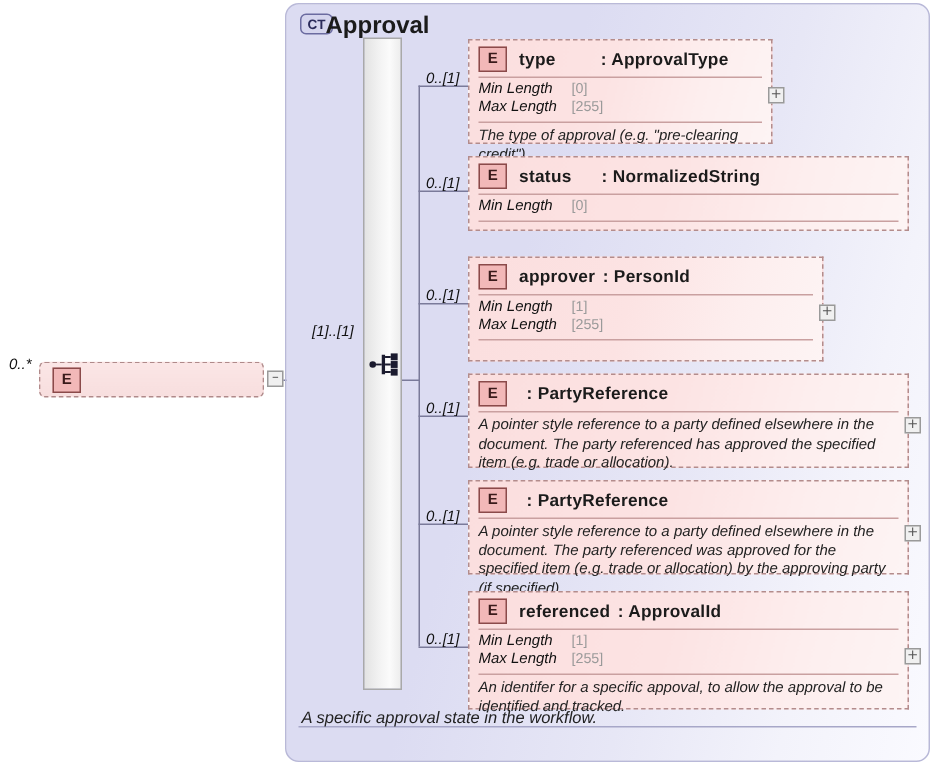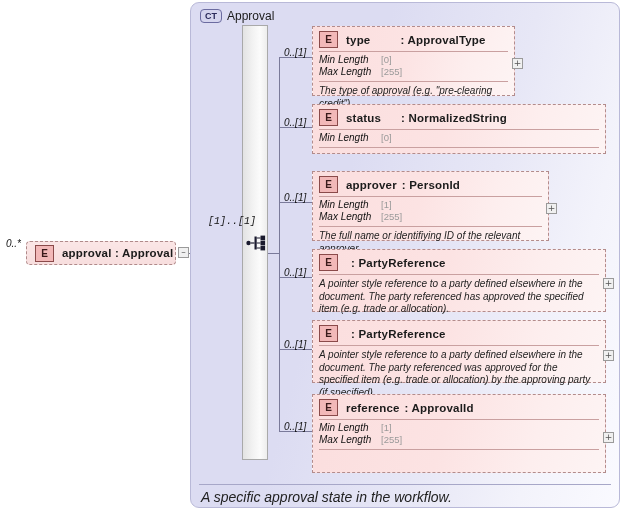--- a/index.html
+++ b/index.html
@@ -73,30 +73,30 @@
     width:22px;height:14px;
     border:1px solid #6b6ba0;
     border-radius:4px;
     background:#d5d5ee;
     color:#2a2a5a;
     font-size:9px;font-weight:bold;
     display:flex;align-items:center;justify-content:center;
     box-sizing:border-box;
   }
   .ct-title{
-    position:absolute;left:36px;top:6px;
-    font-size:12px;font-weight:normal;color:#1b1b1b;
+    position:absolute;left:26px;top:6px;
+    font-size:16px;font-weight:bold;color:#1b1b1b;
   }
   .ct-footer-rule{
     position:absolute;left:8px;right:8px;top:481px;
     border-top:1px solid #a7a7c8;
   }
   .ct-footer-text{
-    position:absolute;left:10px;top:486px;
-    font-style:italic;font-size:14px;color:#222;
+    position:absolute;left:10px;top:470px;
+    font-style:italic;font-size:11px;color:#222;
   }
 
   
   .compositor-bar{
     position:absolute;
     left:242px;top:25px;width:26px;height:435px;
     border:1px solid #a9a9a9;
     background:linear-gradient(to right,#e3e3e3 0%,#f2f2f2 40%,#fbfbfb 70%,#ededed 100%);
     box-sizing:border-box;
   }
@@ -139,35 +139,34 @@
 </style>
 </head>
 <body>
 
 <div id="stage">
 
   <div class="occurs-label" style="left:6px;top:238px;">0..*</div>
 
   <div class="root-card" style="left:26px;top:241px;width:150px;height:24px;">
     <span class="ebadge">E</span>
-    <span class="node-title">approval : Approval</span>
   </div>
   <div class="toggle" style="left:178px;top:247px;">–</div>
 
   <div class="hline" style="left:189px;top:253px;width:53px;"></div>
 
   <div class="ct-panel">
     <div class="ct-badge">CT</div>
     <div class="ct-title">Approval</div>
     <div class="ct-footer-rule"></div>
     <div class="ct-footer-text">A specific approval state in the workflow.</div>
   </div>
 
   <div class="compositor-bar"></div>
-  <div class="card-occurs" style="left:208px;top:216px;font-family:Liberation Mono, monospace;">[1]..[1]</div>
+  <div class="card-occurs" style="left:208px;top:216px;">[1]..[1]</div>
   <div class="seq-icon">
     <svg width="22" height="18" viewBox="0 0 22 18">
       <circle cx="2.5" cy="9" r="2.2" fill="#1a1a2e"></circle>
       <path d="M4.7 9 H8.5" stroke="#1a1a2e" stroke-width="1.2" fill="none"></path>
       <rect x="8.5" y="2.5" width="2.2" height="13" fill="#1a1a2e"></rect>
       <path d="M10.7 4 H14.5 M10.7 9 H14.5 M10.7 14 H14.5" stroke="#1a1a2e" stroke-width="1.2" fill="none"></path>
       <rect x="14.5" y="1.6" width="4.6" height="4.6" fill="#1a1a2e"></rect>
       <rect x="14.5" y="6.7" width="4.6" height="4.6" fill="#1a1a2e"></rect>
       <rect x="14.5" y="11.8" width="4.6" height="4.6" fill="#1a1a2e"></rect>
     </svg>
@@ -239,21 +238,20 @@
       <div class="facet-row">
         <span class="facet-name">Min Length</span>
         <span class="facet-val">[1]</span>
       </div>
       <div class="facet-row">
         <span class="facet-name">Max Length</span>
         <span class="facet-val">[255]</span>
       </div>
     </div>
     <div class="el-rule"></div>
-    <div class="el-desc">The full name or identifiying ID of the relevant approver.</div>
   </div>
   <div class="toggle" style="left:546px;top:203px;">+</div>
 
   <div class="el-card" style="left:312px;top:249px;width:294px;height:63px;">
     <div class="el-head">
       <span class="ebadge">E</span>
       <span class="node-title" style="margin-left:5px;">: PartyReference</span>
     </div>
     <div class="el-rule"></div>
     <div class="el-desc">A pointer style reference to a party defined elsewhere in the document. The party referenced has approved the specified item (e.g. trade or allocation).</div>
@@ -266,31 +264,32 @@
       <span class="node-title" style="margin-left:5px;">: PartyReference</span>
     </div>
     <div class="el-rule"></div>
     <div class="el-desc">A pointer style reference to a party defined elsewhere in the document. The party referenced was approved for the specified item (e.g. trade or allocation) by the approving party (if specified).</div>
   </div>
   <div class="toggle" style="left:603px;top:350px;">+</div>
 
   <div class="el-card" style="left:312px;top:394px;width:294px;height:79px;">
     <div class="el-head">
       <span class="ebadge">E</span>
-      <span class="node-title">reference</span>
+      <span class="node-title">referenced</span>
       <span class="node-title" style="margin-left:5px;">: ApprovalId</span>
     </div>
     <div class="el-rule"></div>
     <div class="el-facets">
       <div class="facet-row">
         <span class="facet-name">Min Length</span>
         <span class="facet-val">[1]</span>
       </div>
       <div class="facet-row">
         <span class="facet-name">Max Length</span>
         <span class="facet-val">[255]</span>
       </div>
     </div>
     <div class="el-rule"></div>
+    <div class="el-desc">An identifer for a specific appoval, to allow the approval to be identified and tracked.</div>
   </div>
   <div class="toggle" style="left:603px;top:432px;">+</div>
 
 </div>
 
 </body></html>

